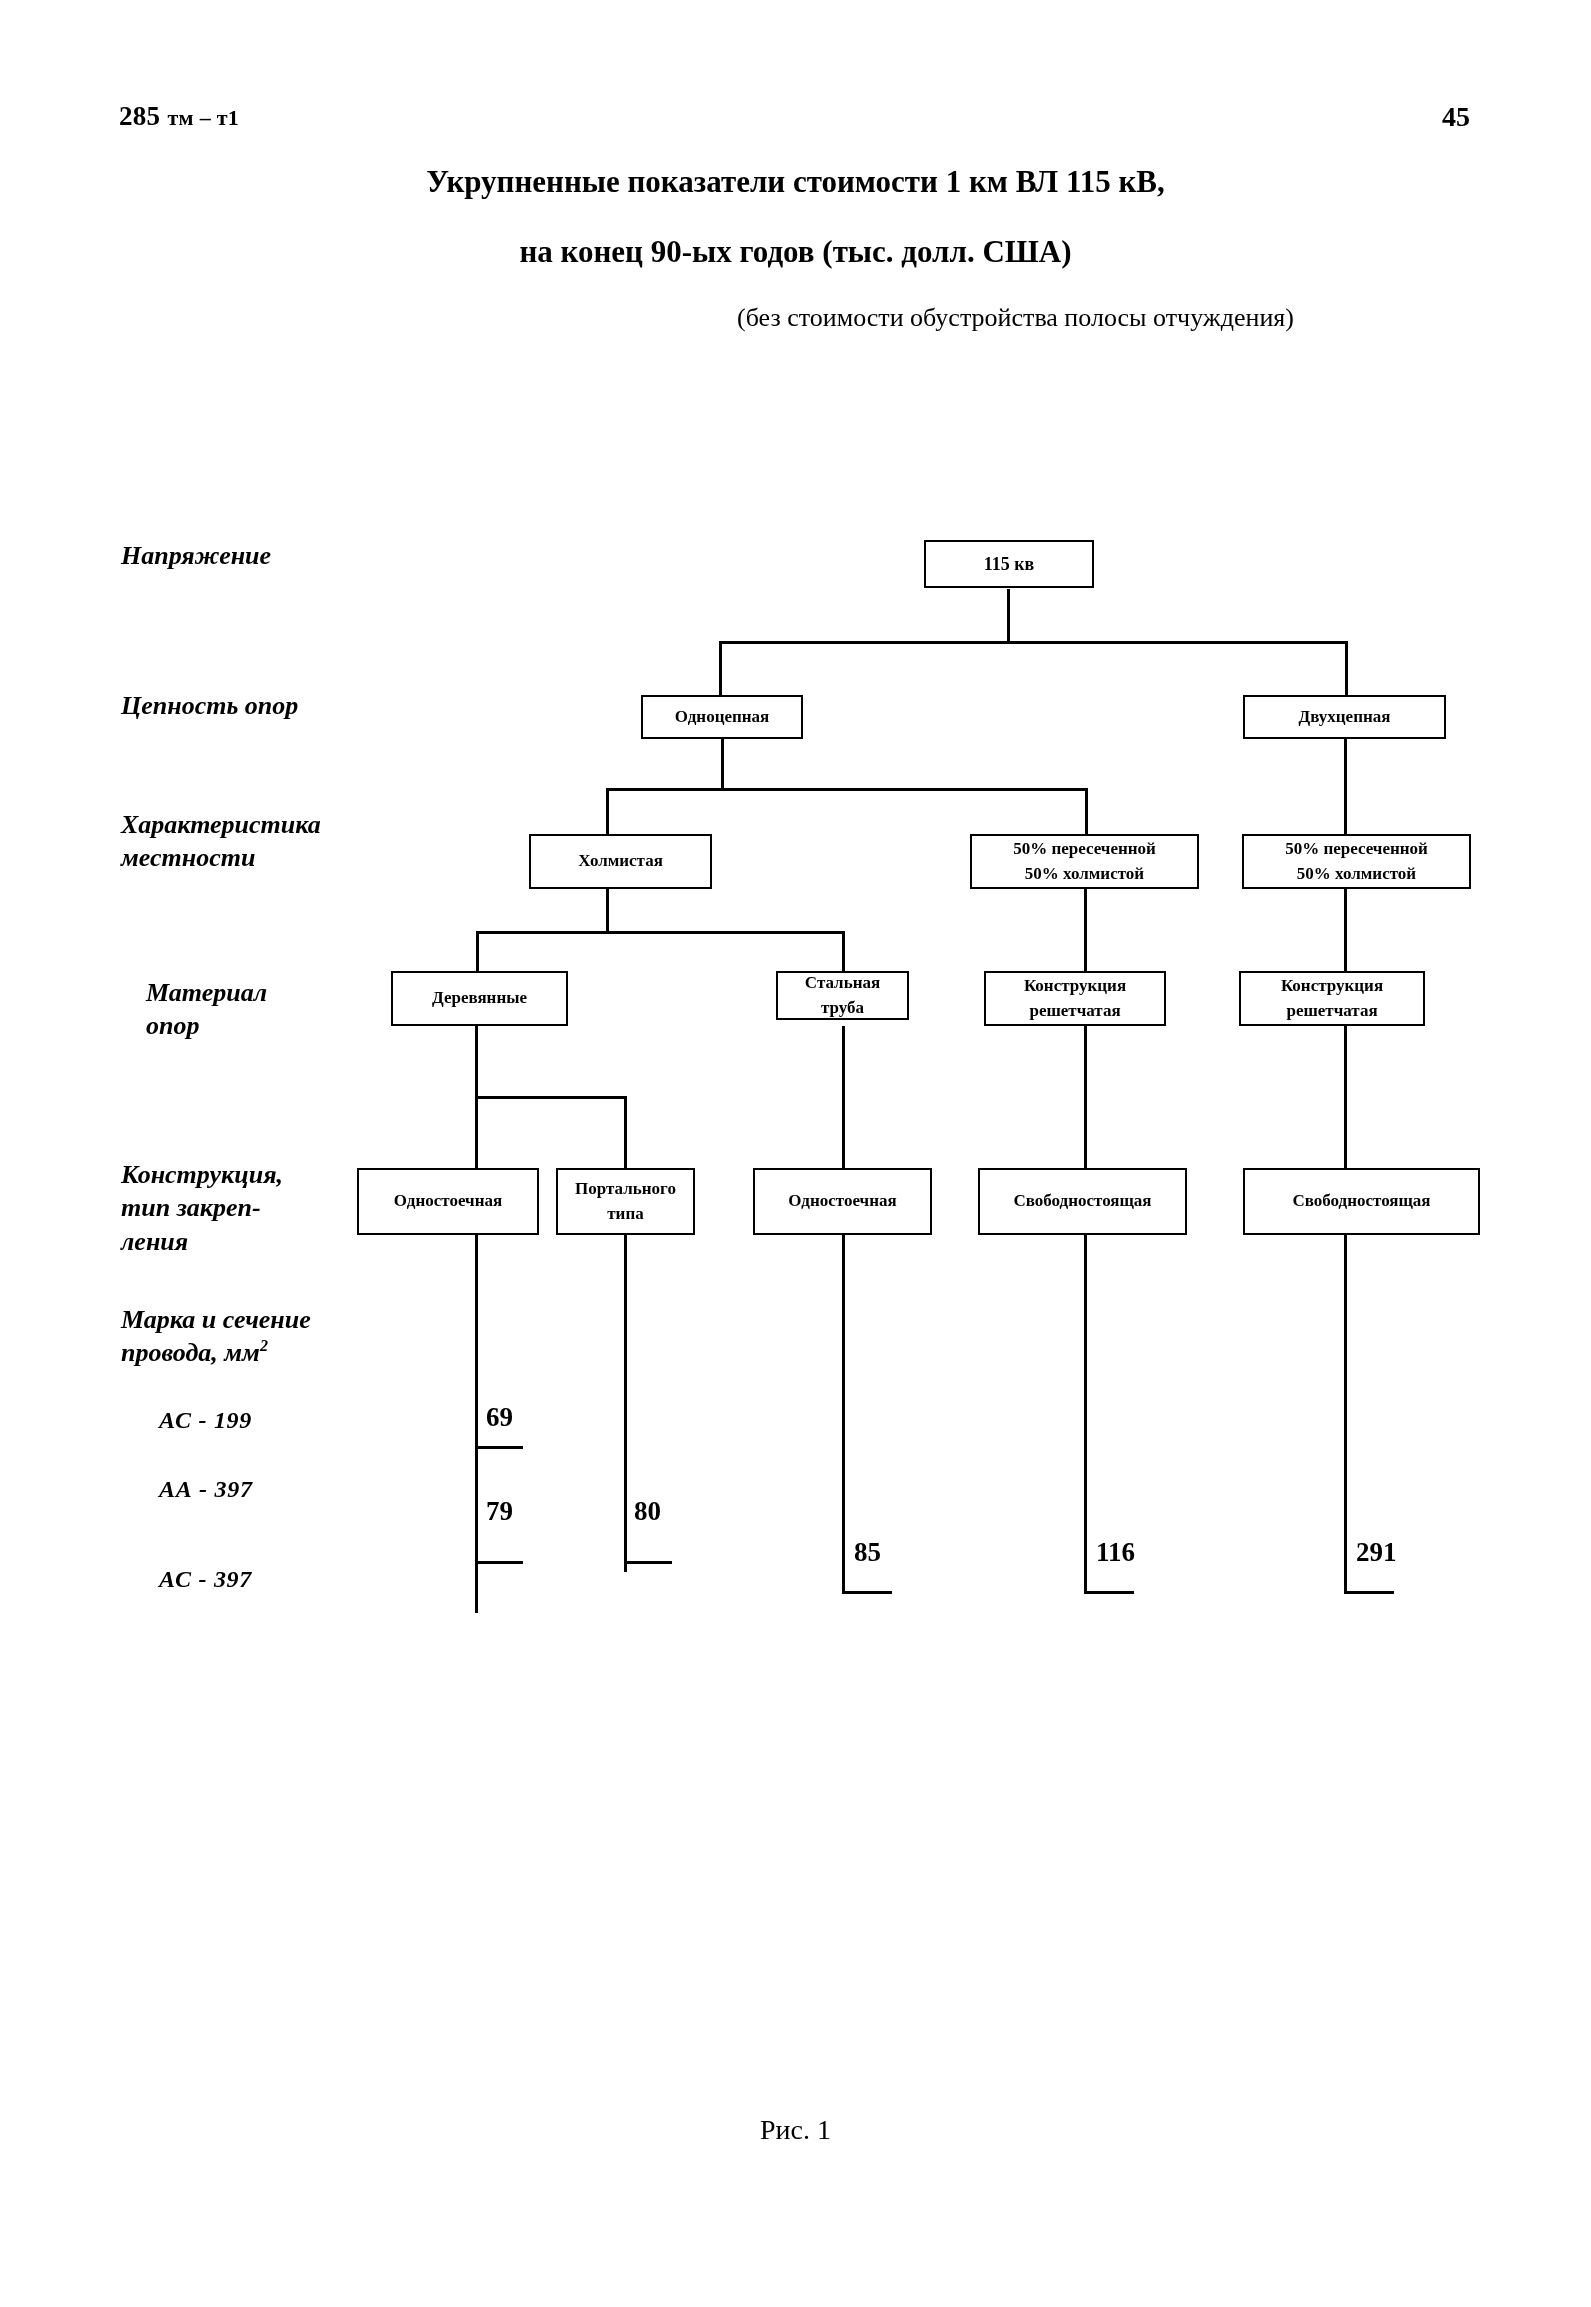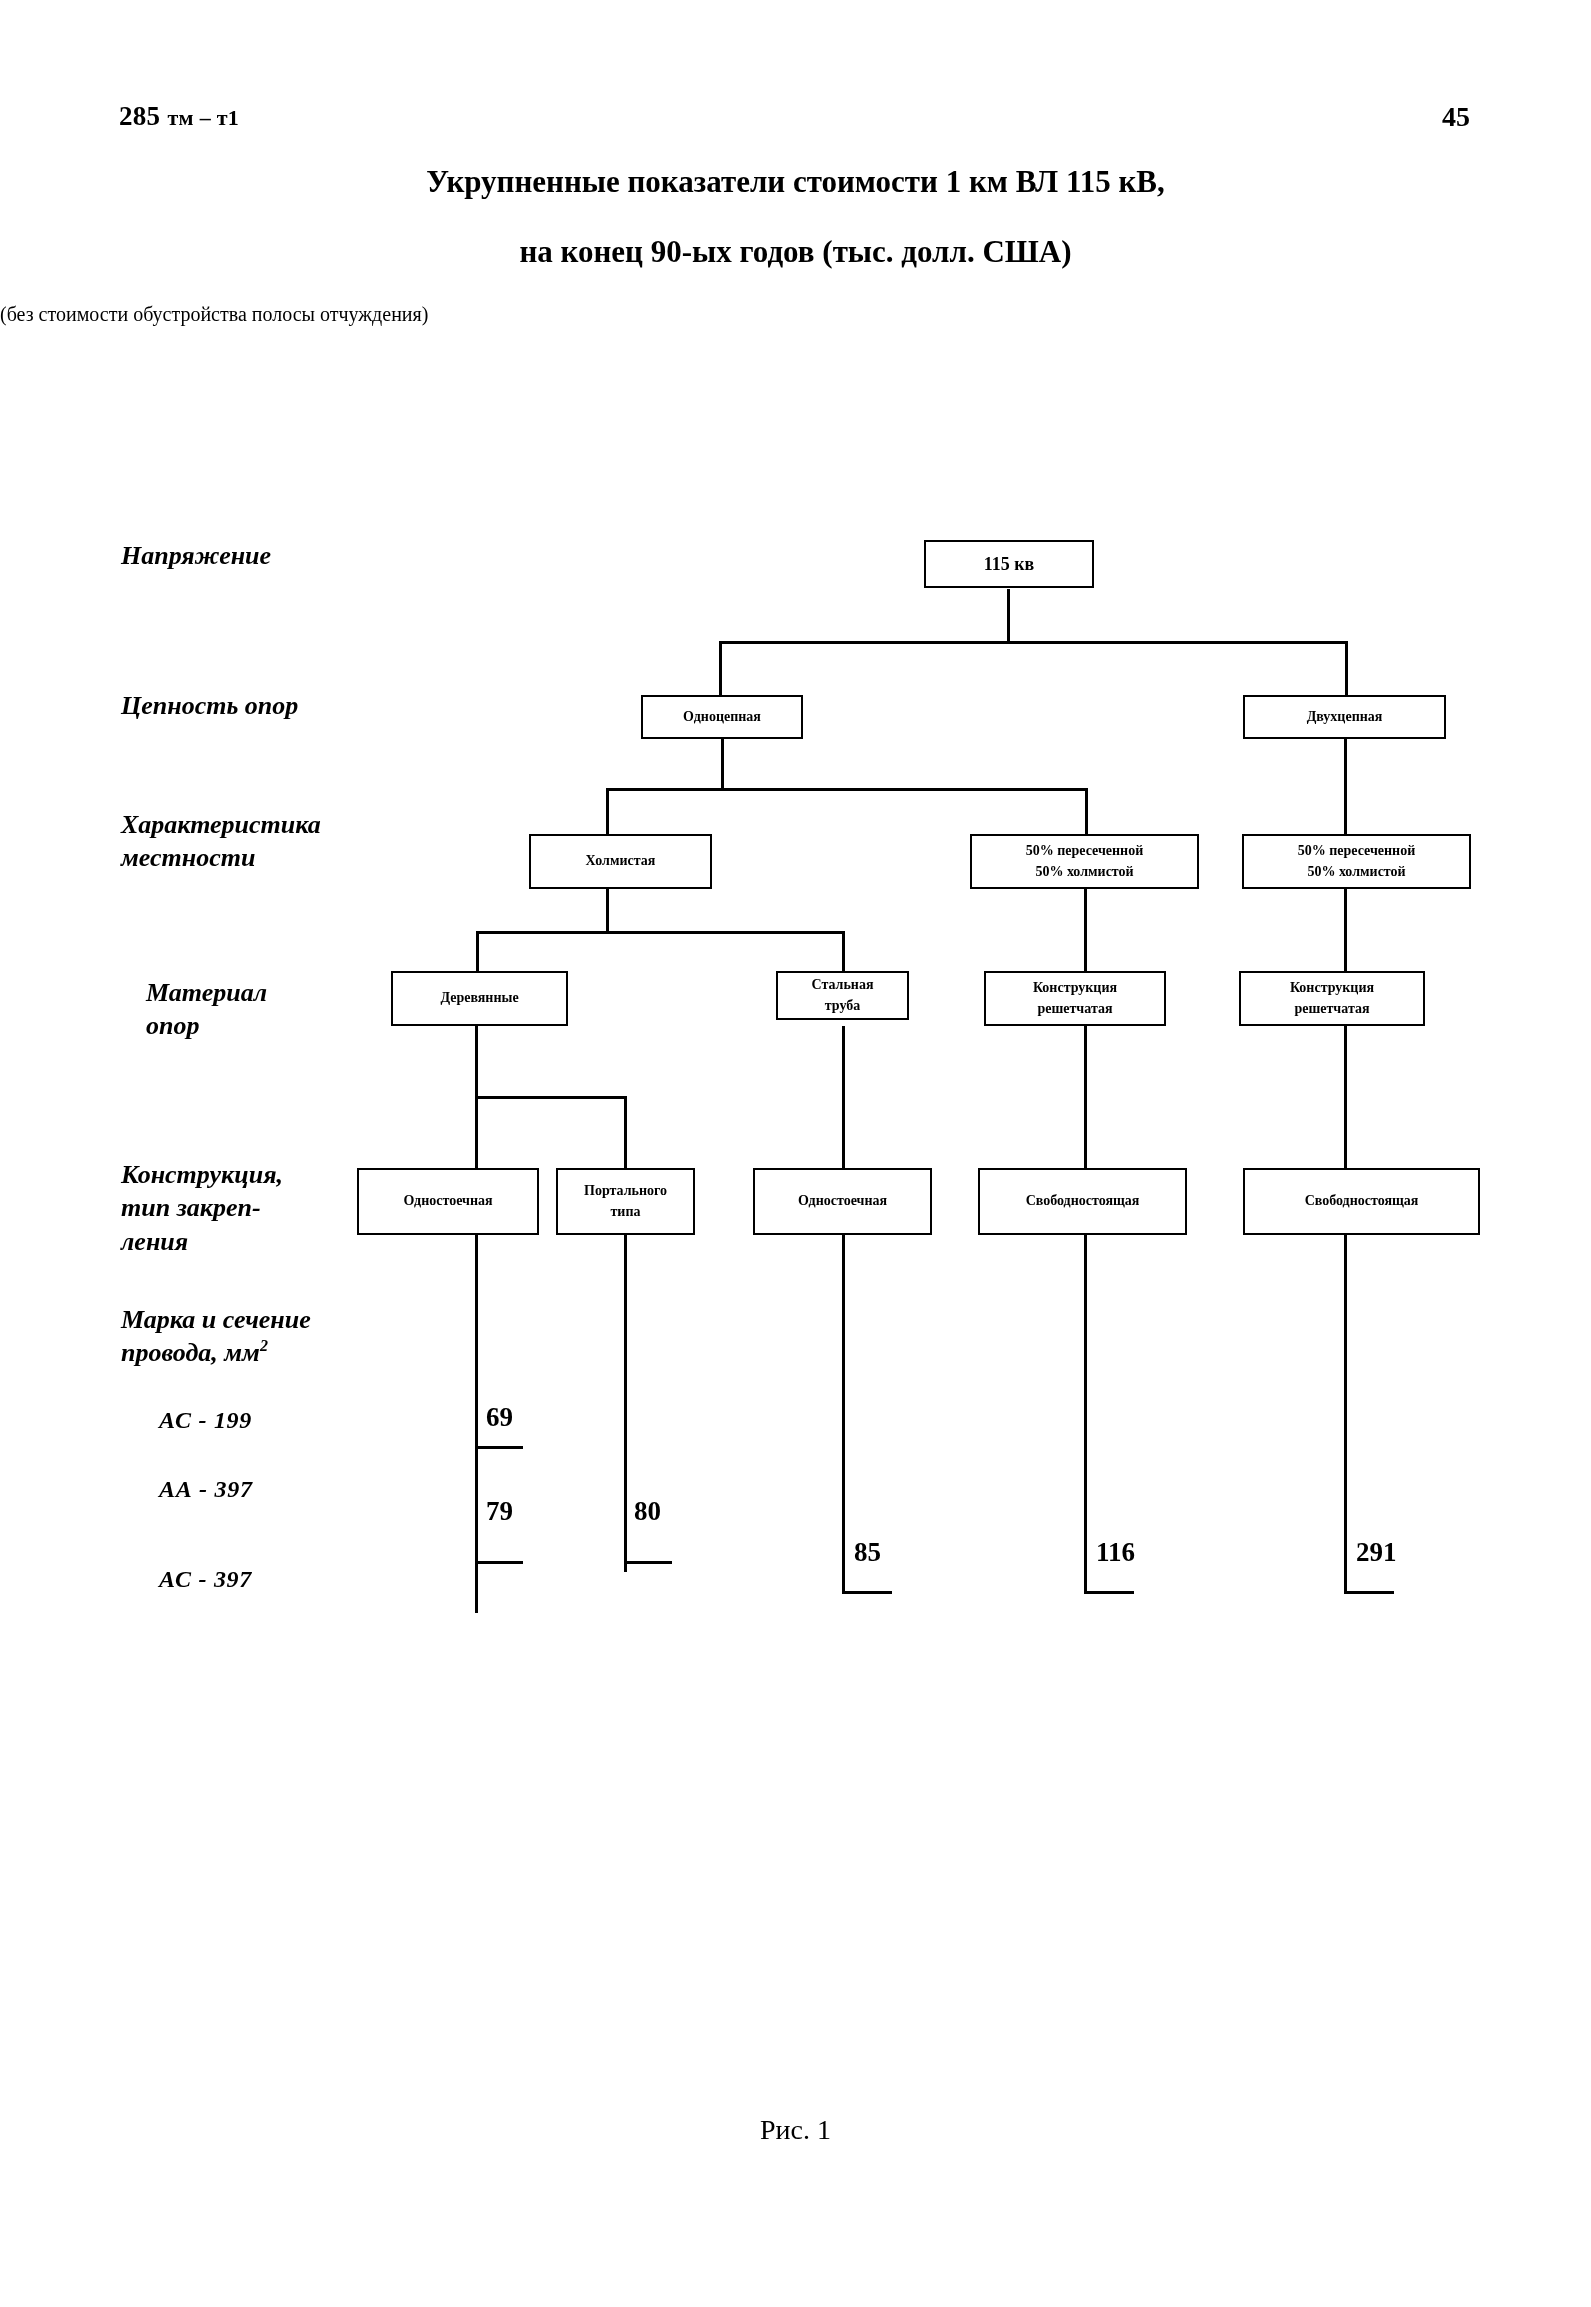--- a/index.html
+++ b/index.html
@@ -23,22 +23,22 @@
   }
 
   
   .title{
     position:absolute;left:0;width:1591px;text-align:center;
     font-weight:700;font-size:31px;line-height:1.30;
   }
   .title.l1{top:162px;}
   .title.l2{top:184px;margin-top:48px;}
   .subtitle{
-    position:absolute;left:0;width:1294px;text-align:left;
-    font-size:20px;top:303px;font-weight:400;
+    position:absolute;left:0;width:1294px;text-align:right;
+    font-size:26px;top:303px;font-weight:400;
   }
 
   
   .rowlabel{
     position:absolute;
     font-style:italic;font-weight:700;font-size:26px;line-height:1.28;
     white-space:nowrap;
   }
   .wirelabel{
     position:absolute;
@@ -47,21 +47,21 @@
   }
   .sup{font-size:16px;vertical-align:super;font-style:italic;font-weight:700;}
 
   
   .box{
     position:absolute;
     border:2px solid #000;
     background:#fff;
     display:flex;align-items:center;justify-content:center;
     text-align:center;
-    font-size:14px;font-weight:700;line-height:1.45;
+    font-size:17px;font-weight:700;line-height:1.45;
     box-sizing:border-box;
     padding:1.3px 2.7px;
   }
   .box.root{font-size:18px;}
 
   
   .vline{position:absolute;background:#000;width:2.7px;}
   .hline{position:absolute;background:#000;height:2.7px;}
 
   

